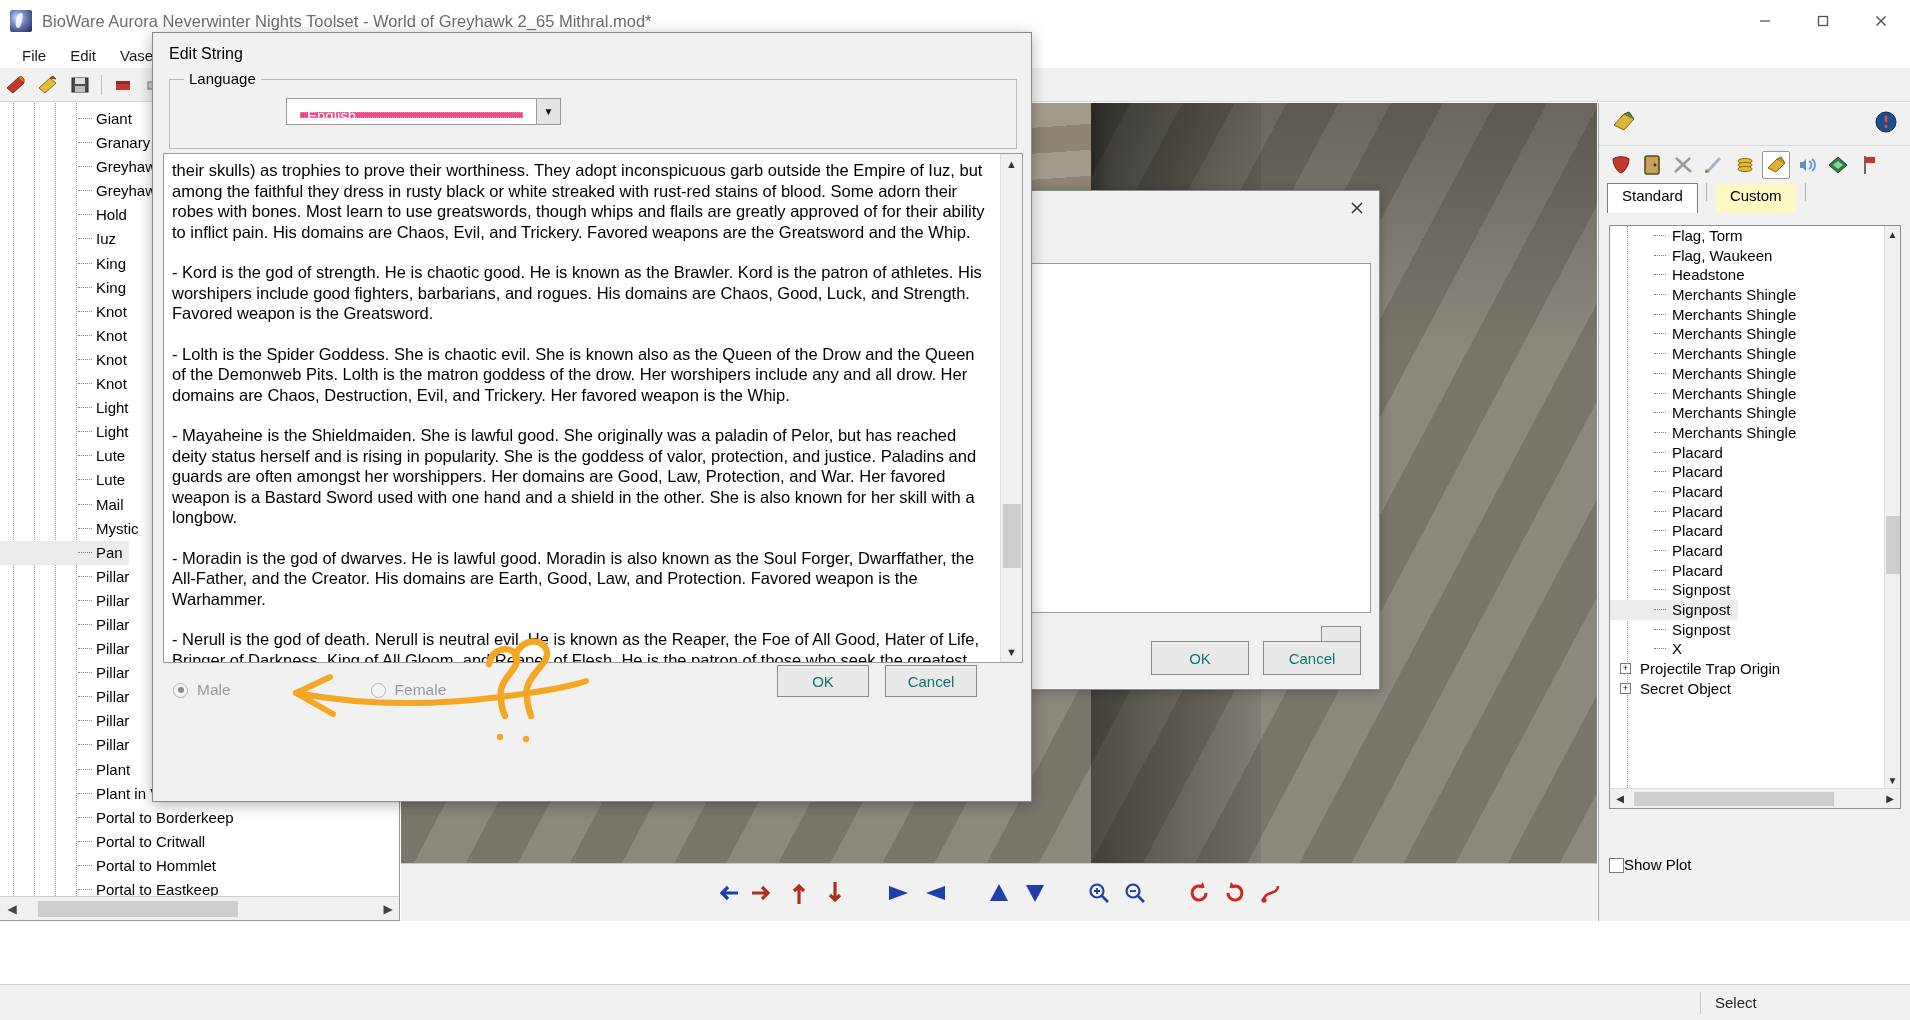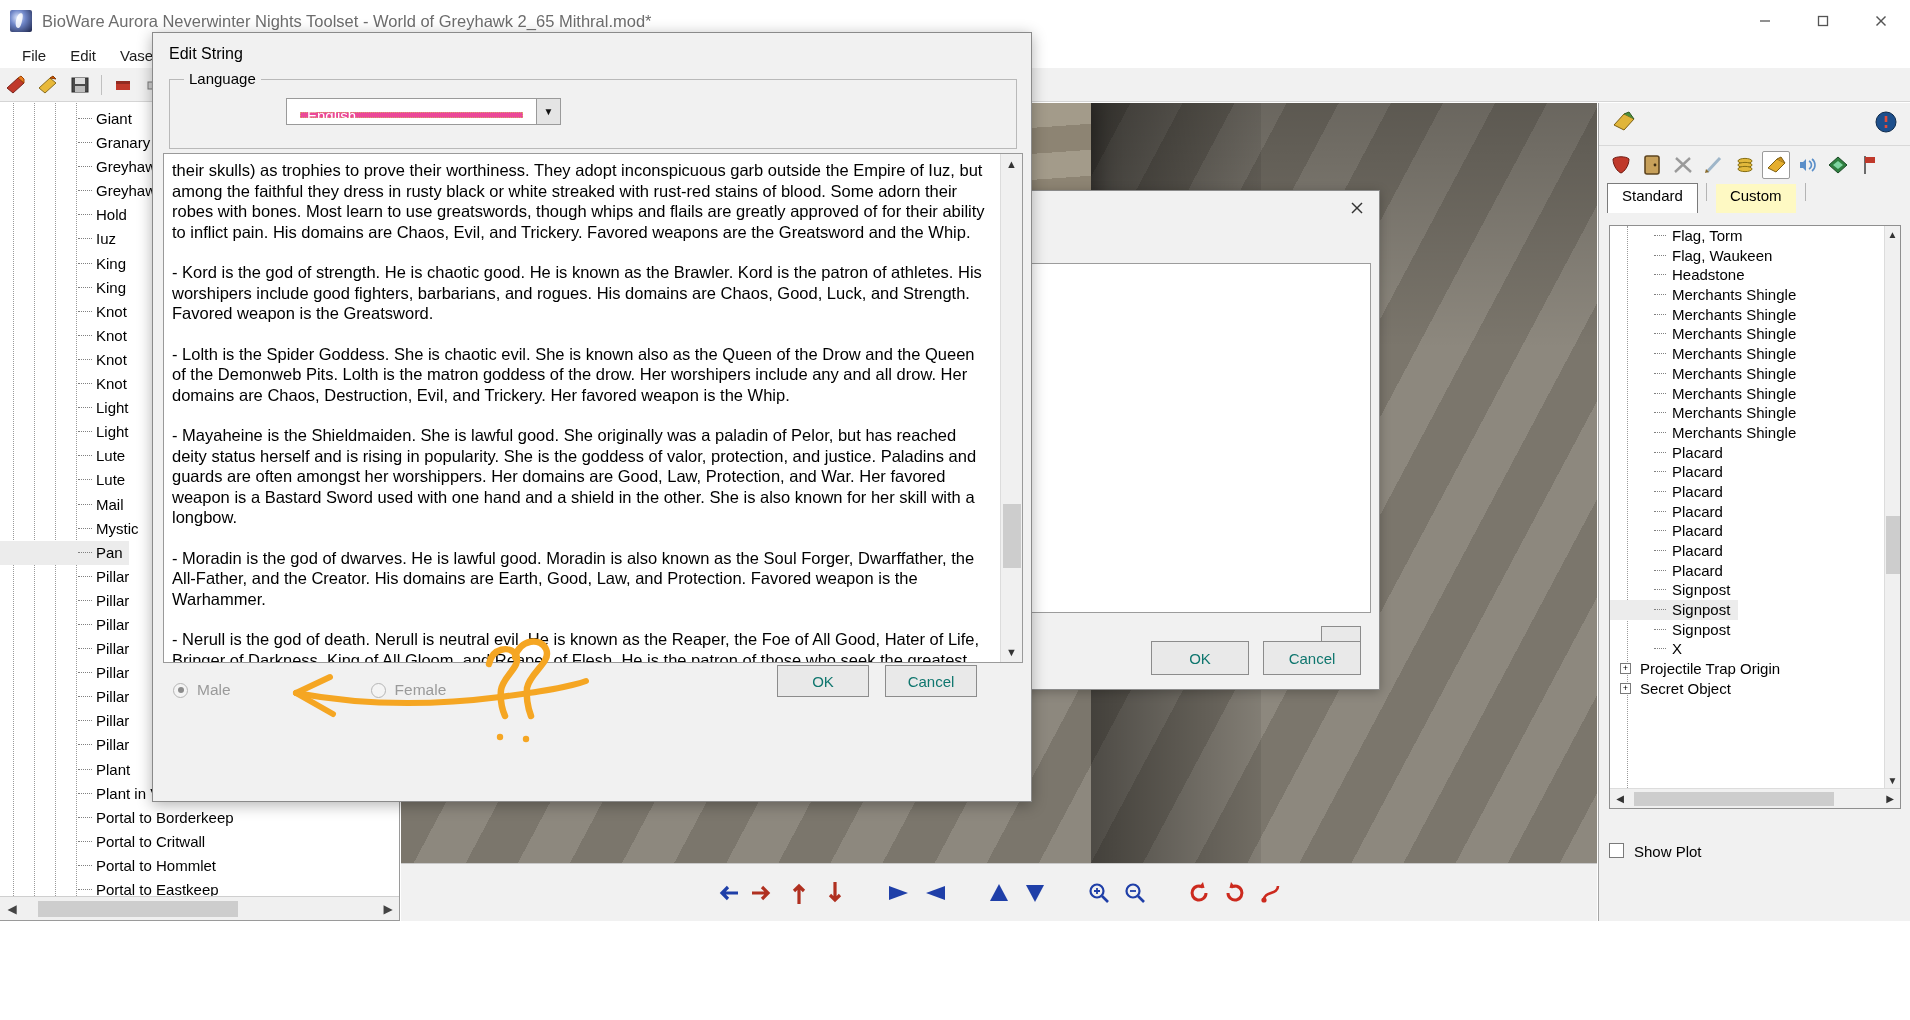--- a/index.html
+++ b/index.html
@@ -178,21 +178,21 @@
   .rp-hscroll {
     height:20px; background:#f0f0f0; border-top:1px solid #dcdcdc;
     display:flex; align-items:center;
   }
   .rp-hs-a { width:20px; text-align:center; font-size:10px; color:#333; }
   .rp-hs-track { flex:1; position:relative; height:18px; }
   .rp-hs-thumb { position:absolute; left:4px; top:2px; width:200px; height:14px; background:#cdcdcd; }
 
   .showplot {
     position:absolute; left:10px; top:740px; width:292px; height:30px;
-    display:flex; align-items:flex-start; gap:10px; font-size:15px;
+    display:flex; align-items:flex-end; font-size:15px;
   }
   .cbox { width:15px; height:15px; border:1px solid #7a7a7a; background:#fff; }
 
   
   .statusbar {
     position:absolute; left:0; bottom:0; width:1910px; height:36px;
     background:#f1f1f1; border-top:1px solid #cfcfcf; display:flex; align-items:center;
   }
   .sb-cell { height:36px; display:flex; align-items:center; padding:0 14px; font-size:15px; color:#222; }
   .sb-div { width:1px; height:22px; background:#c9c9c9; }
@@ -688,14 +688,19 @@
     <g fill="none" stroke="#F5A623" stroke-width="6.5" stroke-linecap="round">
       <path d="M489 664 C492 648, 510 645, 516 655 C522 666, 503 676, 501 690 C500 700, 502 709, 505 716"></path>
       <circle cx="500" cy="737" r="3.2" fill="#F5A623" stroke="none"></circle>
     </g>
     <g fill="none" stroke="#F5A623" stroke-width="6.5" stroke-linecap="round">
       <path d="M515 657 C520 639, 541 637, 546 649 C552 662, 530 672, 527 688 C526 699, 528 708, 531 716"></path>
       <circle cx="526" cy="739" r="3.2" fill="#F5A623" stroke="none"></circle>
     </g>
   </svg>
 
+  <div class="statusbar">
+    <div class="sb-cell sb-left"></div>
+    <div class="sb-div"></div>
+    <div class="sb-cell">Select</div>
+  </div>
 
 </div>
 
 </body></html>

